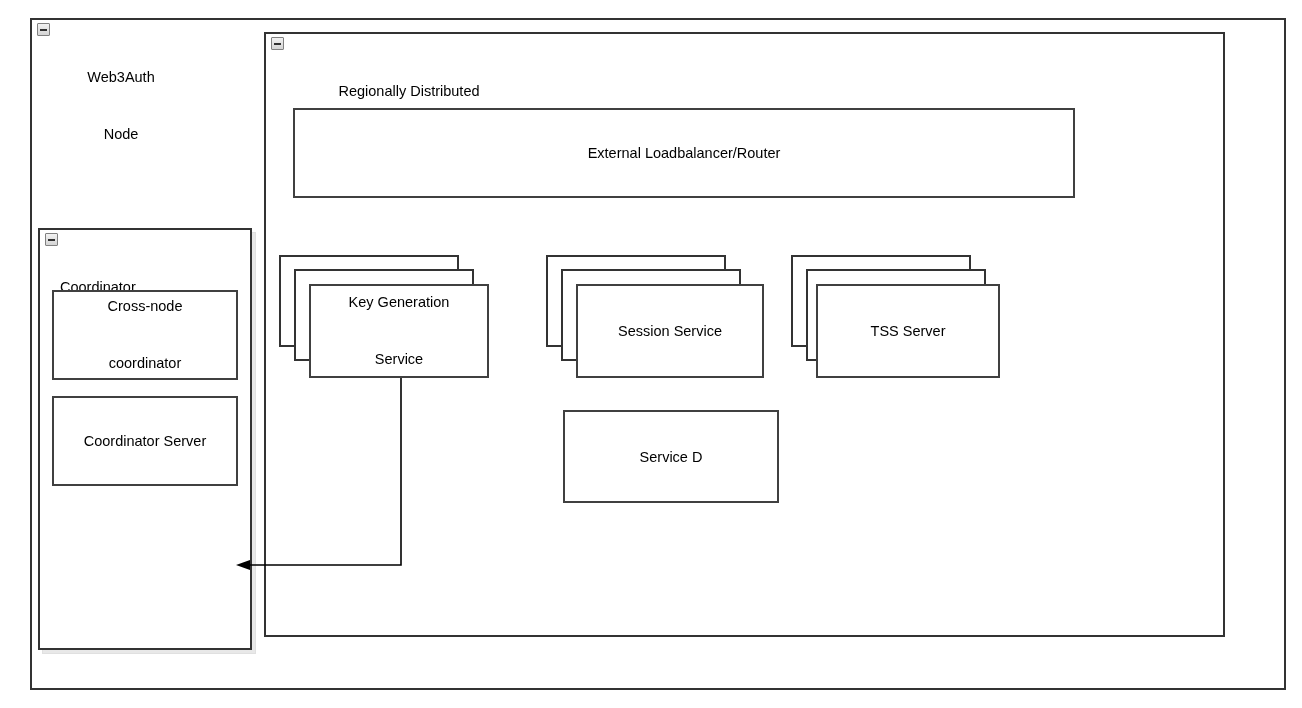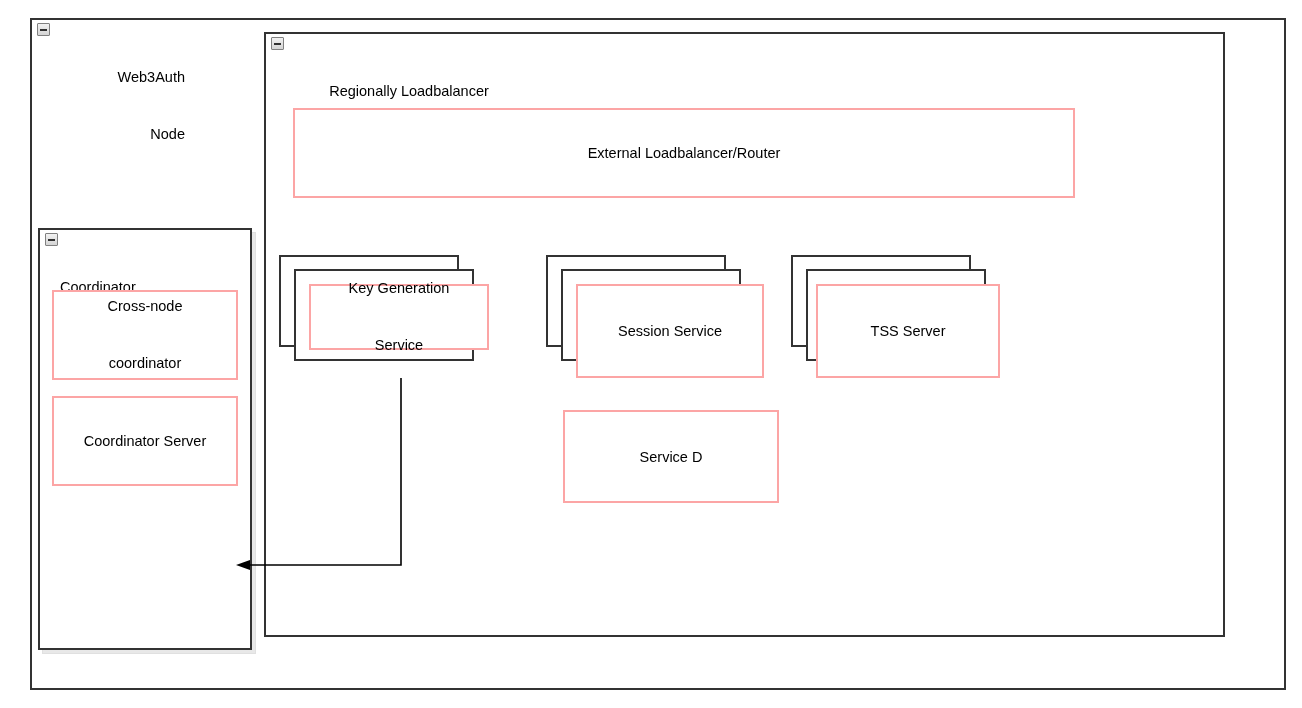--- a/index.html
+++ b/index.html
@@ -19,21 +19,21 @@
     height: 708px;
     background: #ffffff;
     overflow: hidden;
   }
 
   
   .abox {
     position: absolute;
     box-sizing: border-box;
     background: #ffffff;
-    border: 2px solid #fca5a5;
+    border: 2px solid #404040;
   }
 
   
   .container-box {
     border: 2px solid #333333;
     background: #ffffff;
   }
 
   
   .shadow-frame {
@@ -110,31 +110,31 @@
 </style>
 </head>
 <body>
 
 <div id="canvas">
 
   <div class="abox container-box" style="left:30px; top:18px; width:1256px; height:672px;"></div>
 
   <div class="collapse-icon" style="left:37px; top:23px;"></div>
 
-  <div class="group-title" style="left:35px; top:30px; width:150px;text-align:right;">
+  <div class="group-title" style="left:46px; top:30px; width:150px;">
     <div>Web3Auth</div>
     <div>Node</div>
   </div>
 
   <div class="abox container-box" style="left:264px; top:32px; width:961px; height:605px;"></div>
 
   <div class="collapse-icon" style="left:271px; top:37px;"></div>
 
   <div class="group-title" style="left:284px; top:44px; width:250px;">
-    <div>Regionally Loadbalancer</div>
+    <div>Regionally Distributed</div>
     <div>(One Kube Cluster)</div>
   </div>
 
   <div class="abox" style="left:293px; top:108px; width:782px; height:90px;">
     <div class="box-label">External Loadbalancer/Router</div>
   </div>
 
   <div class="shadow-frame" style="left:42px; top:232px; width:214px; height:422px;"></div>
 
   <div class="abox container-box" style="left:38px; top:228px; width:214px; height:422px;"></div>
@@ -152,21 +152,21 @@
     </div>
   </div>
 
   <div class="abox" style="left:52px; top:396px; width:186px; height:90px;">
     <div class="box-label">Coordinator Server</div>
   </div>
 
 
   <div class="stack-shell" style="left:279px; top:255px; width:180px; height:92px;"></div>
   <div class="stack-shell" style="left:294px; top:269px; width:180px; height:92px;"></div>
-  <div class="abox" style="left:309px; top:284px; width:180px; height:66px;">
+  <div class="abox" style="left:309px; top:284px; width:180px; height:94px;">
     <div class="box-label">
       <div>Key Generation</div>
       <div>Service</div>
     </div>
   </div>
 
   <div class="stack-shell" style="left:546px; top:255px; width:180px; height:92px;"></div>
   <div class="stack-shell" style="left:561px; top:269px; width:180px; height:92px;"></div>
   <div class="abox" style="left:576px; top:284px; width:188px; height:94px;">
     <div class="box-label">Session Service</div>

